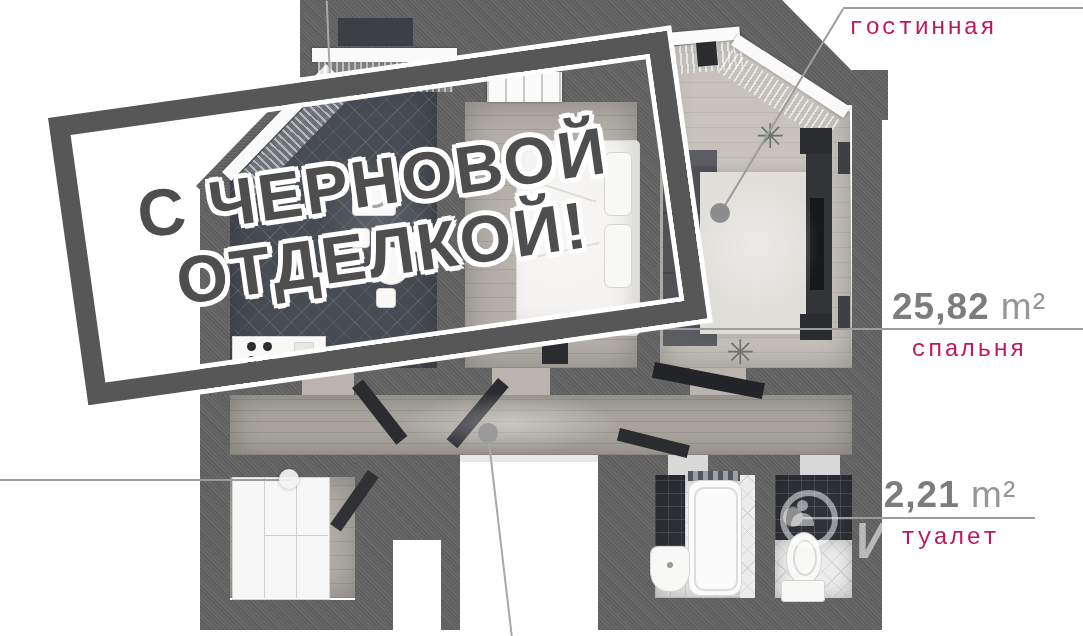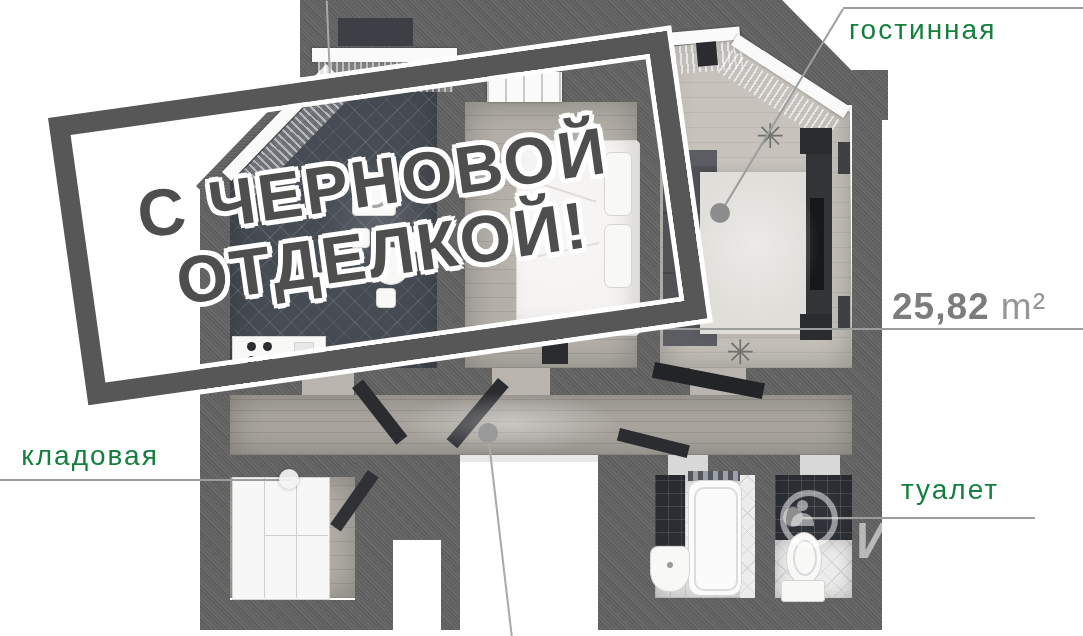--- a/index.html
+++ b/index.html
@@ -32,21 +32,21 @@
   .glow{position:absolute;background:radial-gradient(ellipse at center,rgba(255,255,255,.38),rgba(255,255,255,0) 70%);pointer-events:none;}
   .curtain{position:absolute;background:repeating-linear-gradient(90deg,rgba(255,255,255,.75) 0 2px,rgba(190,190,190,.4) 2px 6px);opacity:.8;}
   .windowband{position:absolute;background:#fafafa;box-shadow:0 0 3px rgba(0,0,0,.35);}
   
   .lead{position:absolute;height:2px;background:#9d9d9d;transform-origin:0 50%;z-index:40;}
   .dot{position:absolute;width:20px;height:20px;border-radius:50%;background:#8d8d8d;z-index:41;}
   .lbl{position:absolute;z-index:42;color:#939393;}
   .lbl .num{font-weight:bold;color:#7c7c7c;}
   .lbl .unit{color:#969696;}
   .numrow{font-size:37px;letter-spacing:1px;text-align:center;}
-  .roomname{font-size:28px;letter-spacing:2px;text-align:center;color:#15803d;}
+  .roomname{font-size:24px;letter-spacing:2px;text-align:center;color:#be185d;font-family:Liberation Mono, monospace;}
   
   #stamp{position:absolute;left:48px;top:118px;width:585px;height:250px;
          border:20px solid #575757;transform:rotate(-8deg);transform-origin:0 0;
          box-shadow:0 0 0 5px #ffffff, inset 0 0 0 5px #ffffff;
          display:flex;align-items:center;justify-content:center;z-index:50;}
   #stamp .stxt{font-size:66px;font-weight:900;line-height:1.08;letter-spacing:3px;
          color:#4e4e4e;text-align:center;white-space:nowrap;
          text-shadow:-5px 0 0 #fff,5px 0 0 #fff,0 -5px 0 #fff,0 5px 0 #fff,
                      -4px -4px 0 #fff,4px -4px 0 #fff,-4px 4px 0 #fff,4px 4px 0 #fff;}
   
@@ -182,28 +182,29 @@
   <div class="dot" style="left:783px;top:507px;"></div>
   <div class="lead" style="left:488px;top:433px;width:204px;background:#a8a8a8;transform:rotate(83.3deg);"></div>
   <div class="dot" style="left:478px;top:423px;background:#9a9a9a;"></div>
 
   <div class="lbl" style="left:843px;top:14px;width:240px;">
     <div class="roomname" style="text-align:left;padding-left:6px;">гостинная</div>
   </div>
 
   <div class="lbl" style="left:855px;top:286px;width:228px;">
     <div class="numrow"><span class="num">25,82</span> <span class="unit">m²</span></div>
+    <div class="roomname" style="margin-top:8px;">спальня</div>
   </div>
 
   <div class="lbl" style="left:5px;top:428px;width:170px;">
-    <div class="roomname" style="margin-top:12px;">кладовая</div>
   </div>
 
   <div class="lbl" style="left:850px;top:474px;width:200px;">
-    <div class="roomname" style="margin-top:0;">туалет</div>
+    <div class="numrow"><span class="num">2,21</span> <span class="unit">m²</span></div>
+    <div class="roomname" style="margin-top:8px;">туалет</div>
   </div>
 
   <div class="wm" style="left:772px;top:468px;width:120px;height:110px;">
     <div class="abs" style="left:8px;top:22px;width:46px;height:46px;border:6px solid rgba(255,255,255,.5);border-radius:50%;"></div>
     <div class="abs" style="left:25px;top:32px;width:11px;height:11px;border-radius:50%;background:rgba(255,255,255,.5);"></div>
     <div class="abs" style="left:19px;top:45px;width:23px;height:13px;border-radius:12px 12px 0 0;background:rgba(255,255,255,.5);"></div>
     <div class="abs" style="left:84px;top:44px;font-size:50px;font-weight:bold;color:rgba(255,255,255,.55);">И</div>
   </div>
 
   <div id="stamp">

